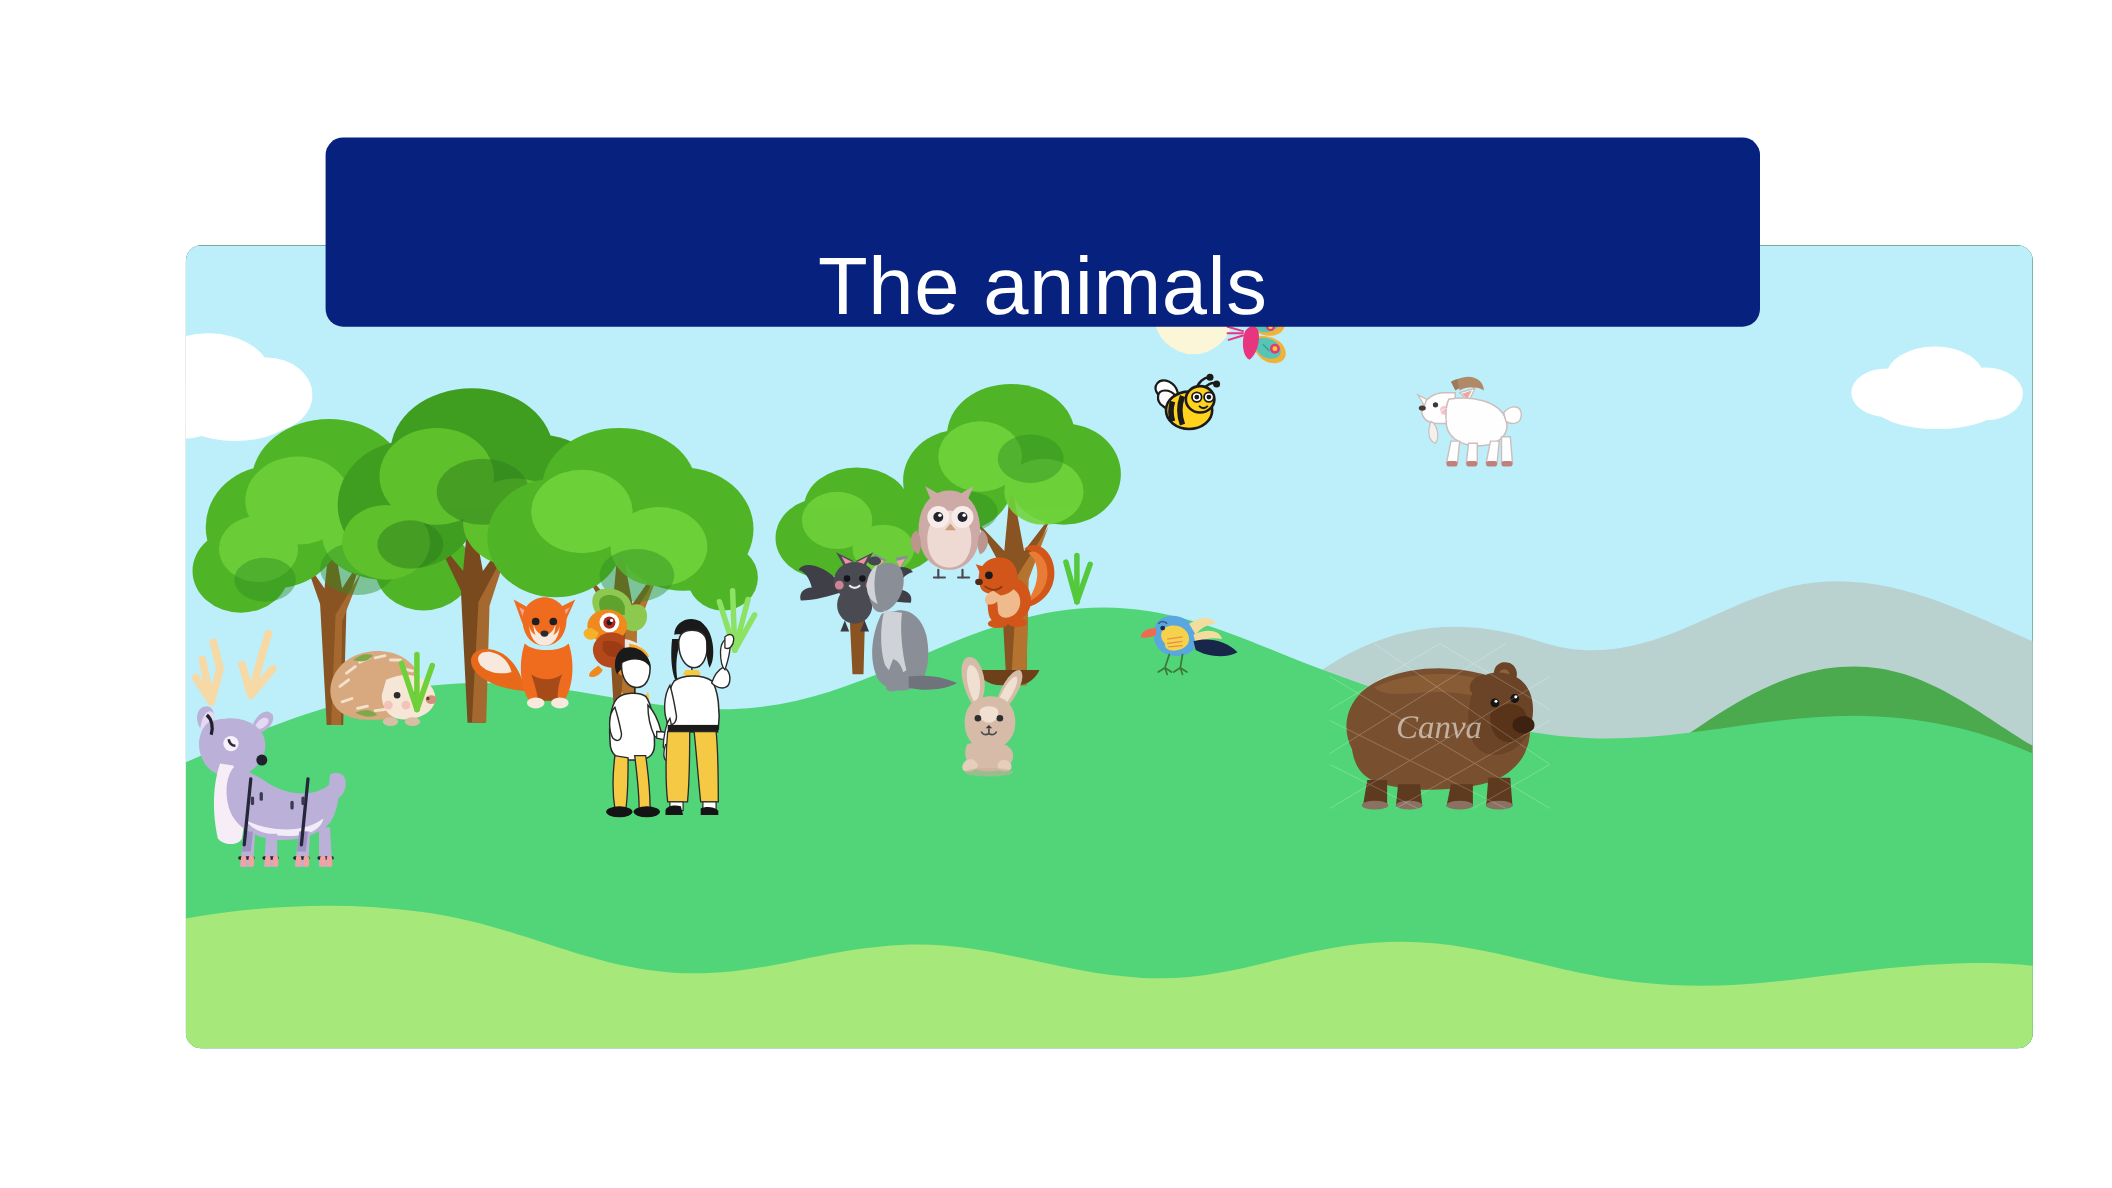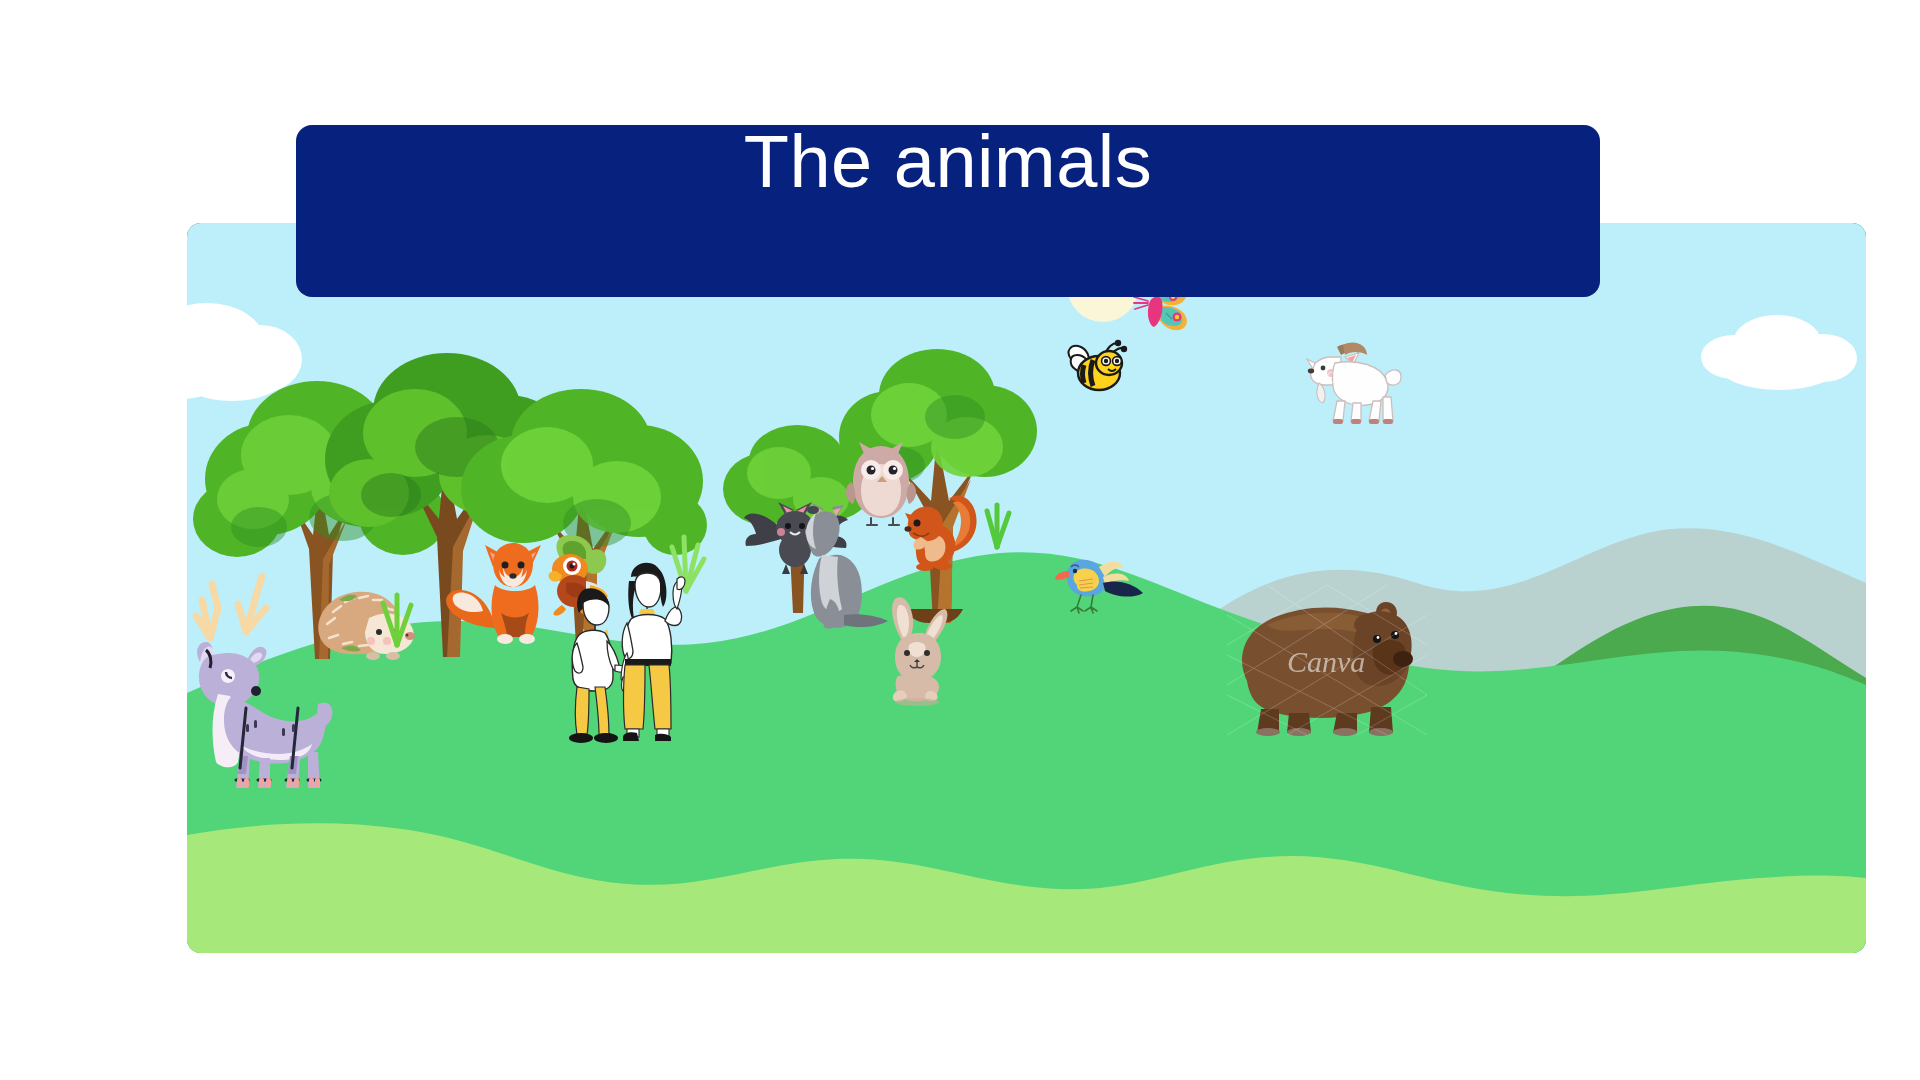--- a/index.html
+++ b/index.html
@@ -12,38 +12,38 @@
   }
   #slide{
     position:relative;
     width:1920px; height:1080px;
     background:#ffffff;
   }
 
   
   #scene{
     position:absolute;
-    left:187px; top:223px;
+    left:169px; top:223px;
     width:1679px; height:730px;
     border-radius:14px;
     overflow:hidden;
     background:#14532d;
   }
   .layer{ position:absolute; left:0; top:0; width:100%; height:100%; }
   .layer svg{ display:block; width:100%; height:100%; }
 
   
   #title-banner{
     position:absolute;
     left:296px; top:125px;
     width:1304px; height:172px;
     background:#06217e;
     border-radius:16px;
     display:flex;
-    align-items:flex-start;
+    align-items:flex-end;
     justify-content:center;
     z-index:50;
   }
   #title-text{
     color:#ffffff;
     font-family:"Liberation Sans", sans-serif;
     font-size:74px;
     font-weight:400;
     letter-spacing:0.5px;
     line-height:1;

